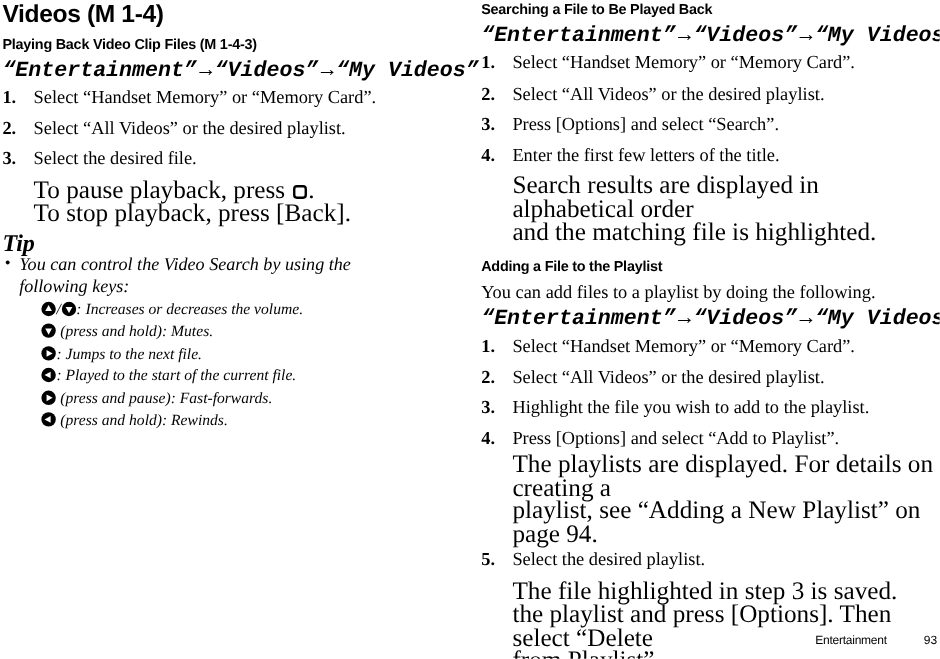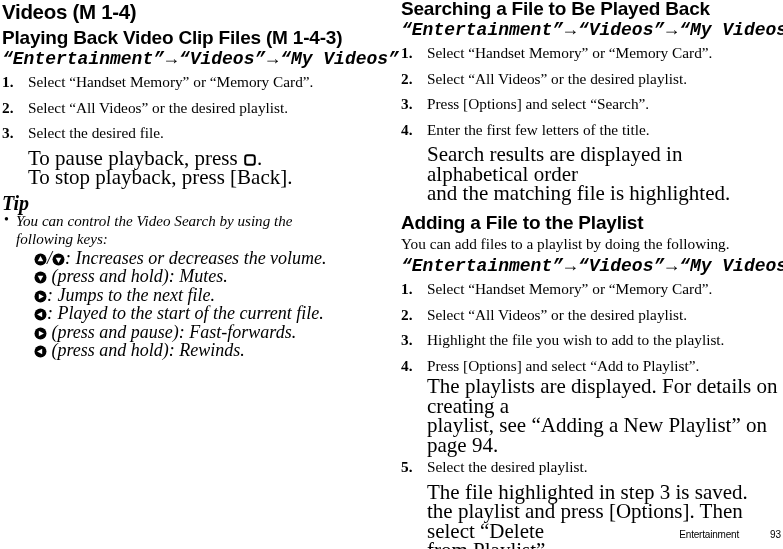--- a/index.html
+++ b/index.html
@@ -32,21 +32,21 @@
     font-family: "Liberation Sans", "DejaVu Sans", sans-serif;
     font-weight: bold;
     font-size: 20.5px;
     line-height: 23px;
     margin: 0 0 6px 0;
     letter-spacing: -0.3px;
   }
   .head-2 {
     font-family: "Liberation Sans", "DejaVu Sans", sans-serif;
     font-weight: bold;
-    font-size: 19px;
+    font-size: 12px;
     line-height: 17px;
     margin: 0 0 3px 0;
     letter-spacing: -0.2px;
   }
   .head-2.rt-first { margin-top: 0; }
 
   
   .navpath {
     font-family: Liberation Mono, monospace;
     font-weight: bold;
@@ -106,21 +106,21 @@
   .tip-item .bullet {
     position: absolute;
     left: 2px;
     top: -1px;
     font-style: normal;
     font-size: 14px;
   }
   .key-line {
     padding-left: 32px;
     font-style: italic;
-    font-size: 18px;
+    font-size: 13px;
     line-height: 18.5px;
     margin: 0;
     white-space: nowrap;
   }
 
   
   .keyicon {
     display: inline-block;
     width: 13px;
     height: 13px;

